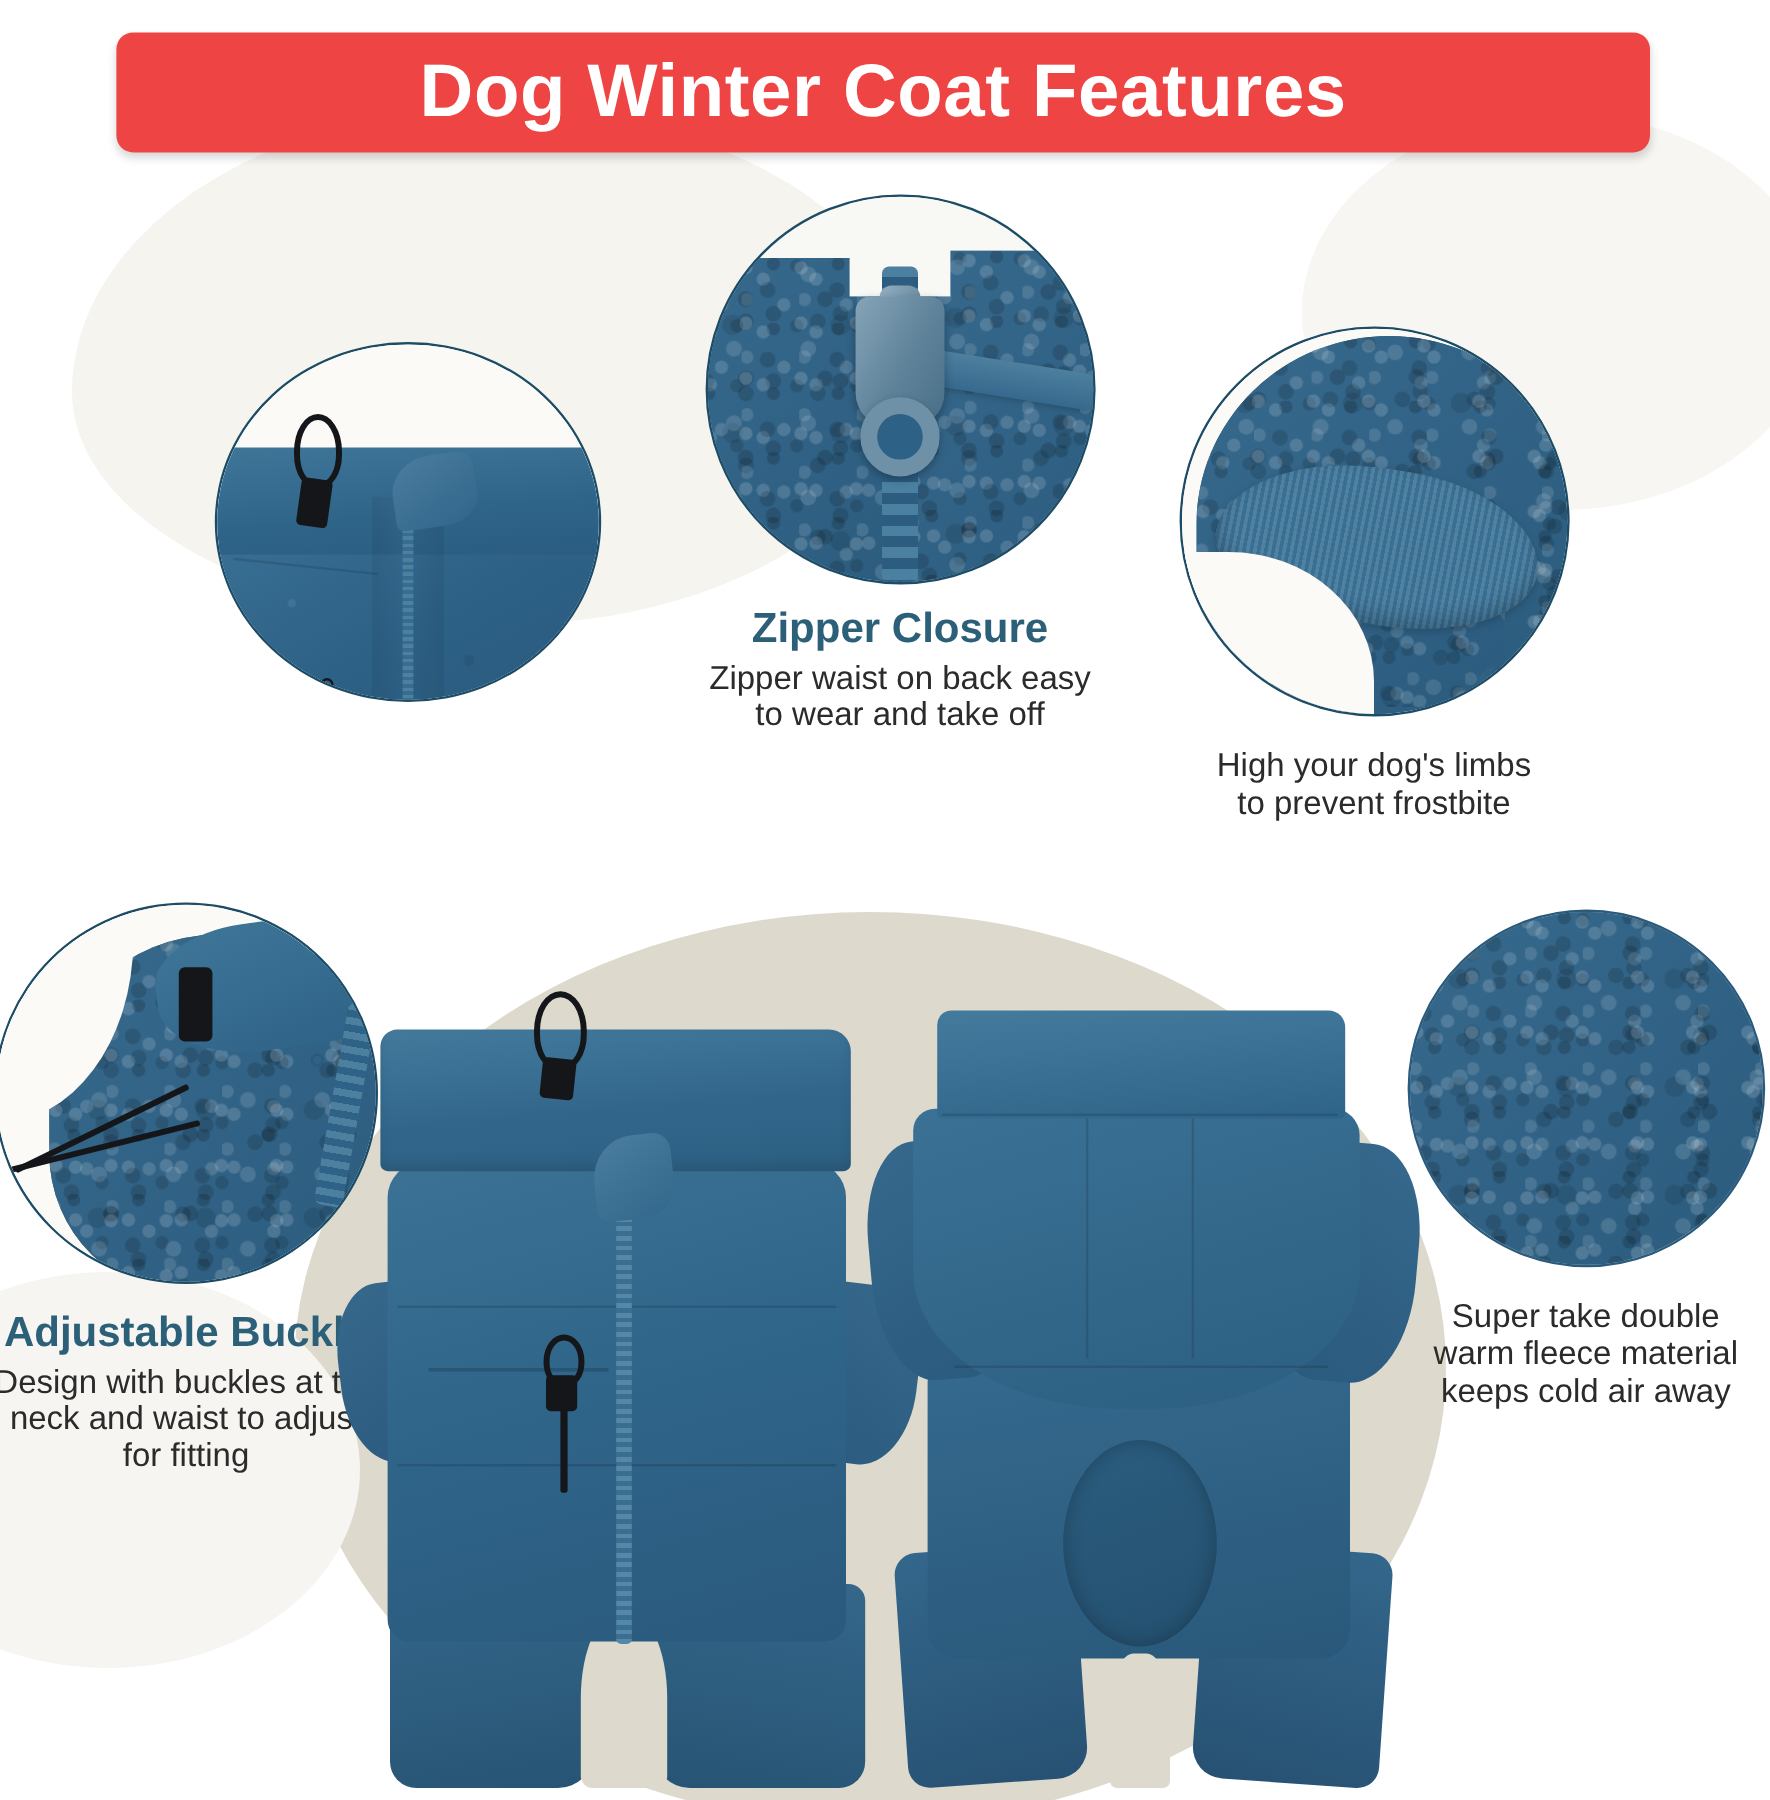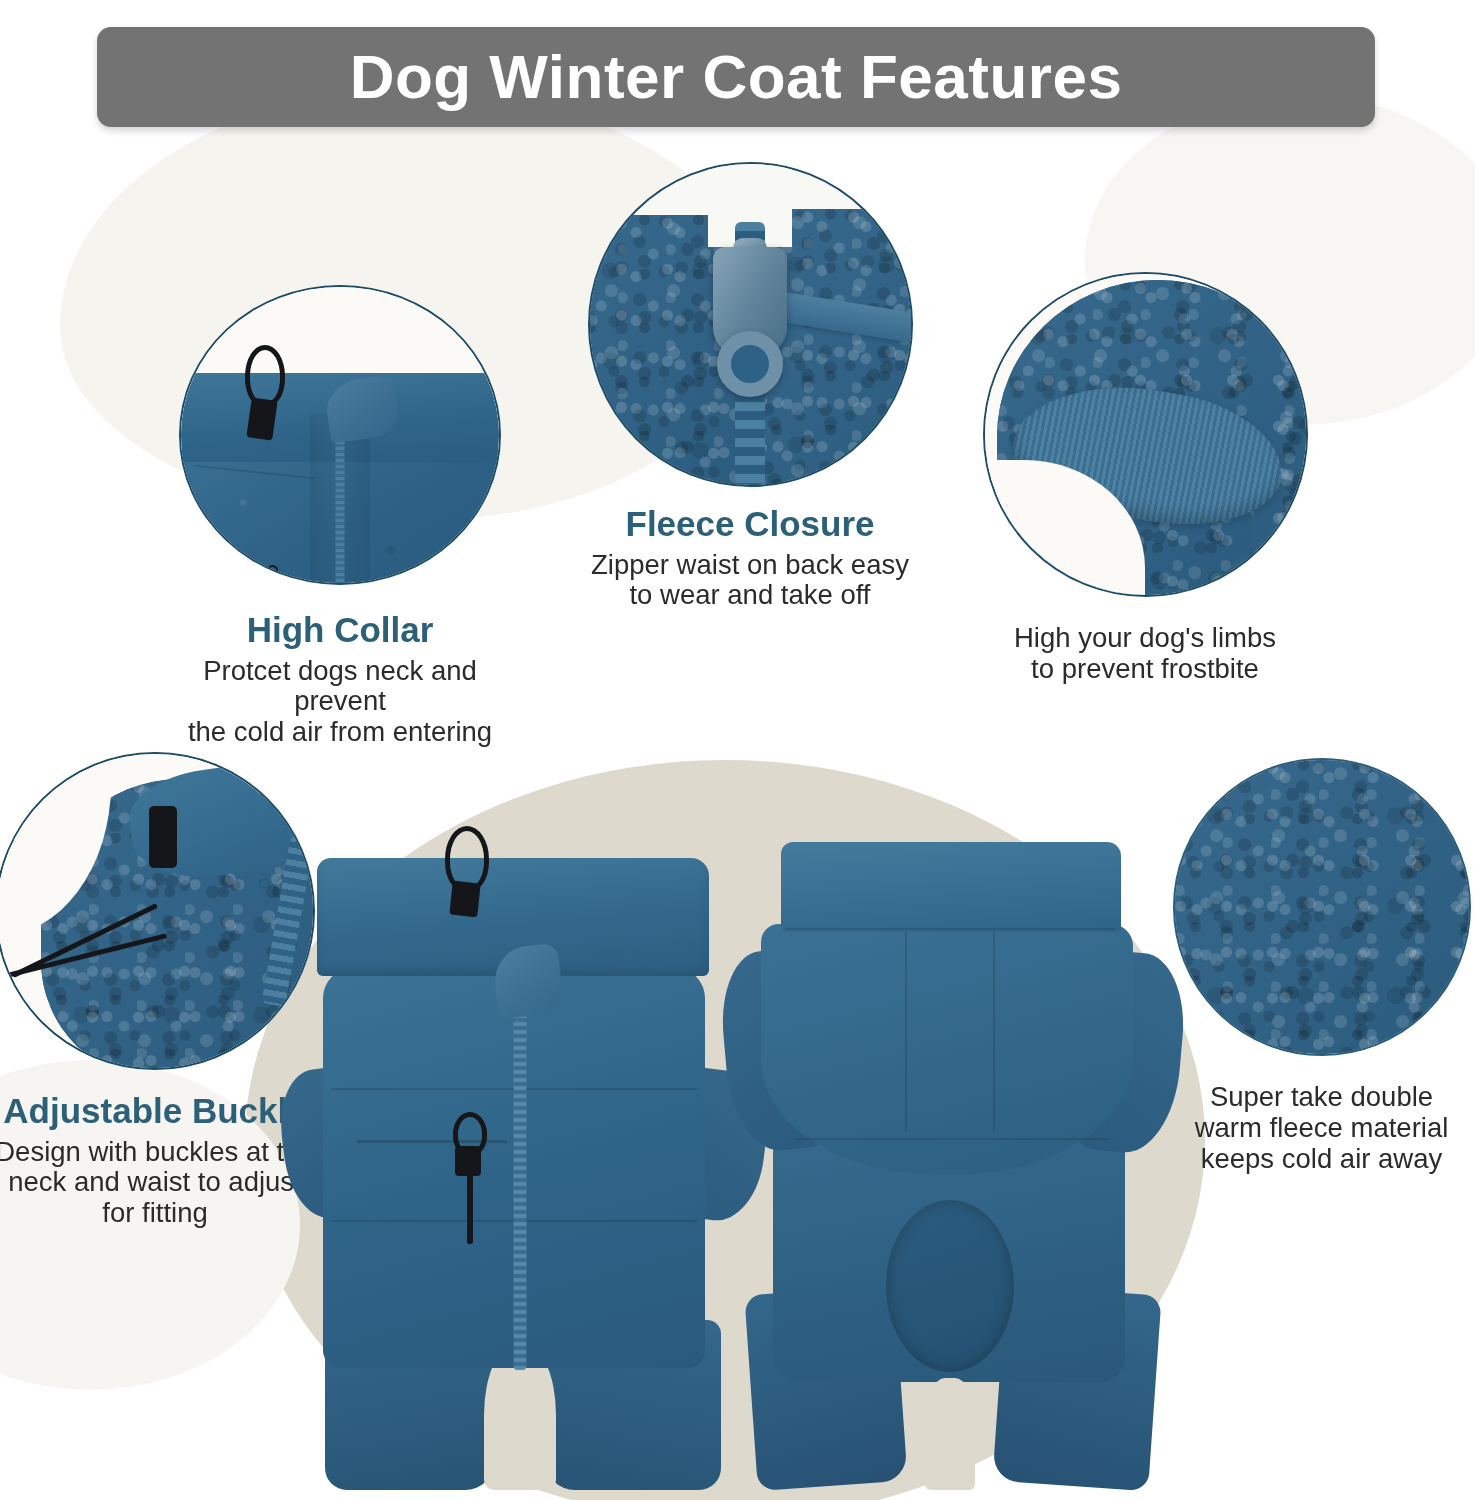--- a/index.html
+++ b/index.html
@@ -26,21 +26,21 @@
     background:#ddd9cd; border-radius:50%;
   }
   .blob-cream-midleft {
     position:absolute; left:-120px; top:1060px; width:420px; height:330px;
     background:#f6f5f1; border-radius:50%;
   }
 
   
   .title-banner {
     position:absolute; left:97px; top:27px; width:1278px; height:100px;
-    background:#737373;
+    background:#ef4444;
     border-radius:14px;
     box-shadow:0 4px 7px rgba(0,0,0,0.16);
     display:flex; align-items:center; justify-content:center;
   }
   .title-banner h1 {
     color:#ffffff;
     font-size:62px;
     font-weight:bold;
     letter-spacing:0.5px;
     line-height:1;
@@ -383,46 +383,39 @@
     </div>
     <div class="hc-collar"></div>
     <div class="hc-placket"></div>
     <div class="hc-zip"></div>
     <div class="hc-flap"></div>
     <div class="hc-seam"></div>
     <div class="cordloop" style="left:64px; top:58px; width:40px; height:62px;"></div>
     <div class="cordlock" style="left:68px; top:112px; width:26px; height:40px; transform:rotate(8deg);"></div>
     <div class="hc-eyelet" style="left:86px; top:278px;"></div>
   </div>
-  <div class="caption" style="margin-top:26px;">
-    <div class="f-title">High Collar</div>
-    <div class="f-desc">
-      <div>Protcet dogs neck and prevent</div>
-      <div>the cold air from entering</div>
-    </div>
-  </div>
 </div>
 
 <div class="feature" style="left:580px; top:162px; width:340px;">
   <div class="circle-wrap" style="width:325px; height:325px; margin:0 auto; background:#f8f8f4;">
     <div class="zc-left">
       <div class="sherpa"></div>
     </div>
     <div class="zc-right">
       <div class="sherpa"></div>
     </div>
     <div class="zc-gap"></div>
     <div class="zc-hem"></div>
     <div class="zc-teeth"></div>
     <div class="zc-tab"></div>
     <div class="zc-slider"></div>
     <div class="zc-pullring"></div>
   </div>
   <div class="caption" style="margin-top:18px;">
-    <div class="f-title">Fleece Closure</div>
+    <div class="f-title">Zipper Closure</div>
     <div class="f-desc">
       <div>Zipper waist on back easy</div>
       <div>to wear and take off</div>
     </div>
   </div>
 </div>
 
 <div class="feature" style="left:975px; top:272px; width:340px;">
   <div class="circle-wrap" style="width:325px; height:325px; margin:0 auto;">
     <div class="ec-bg"></div>

